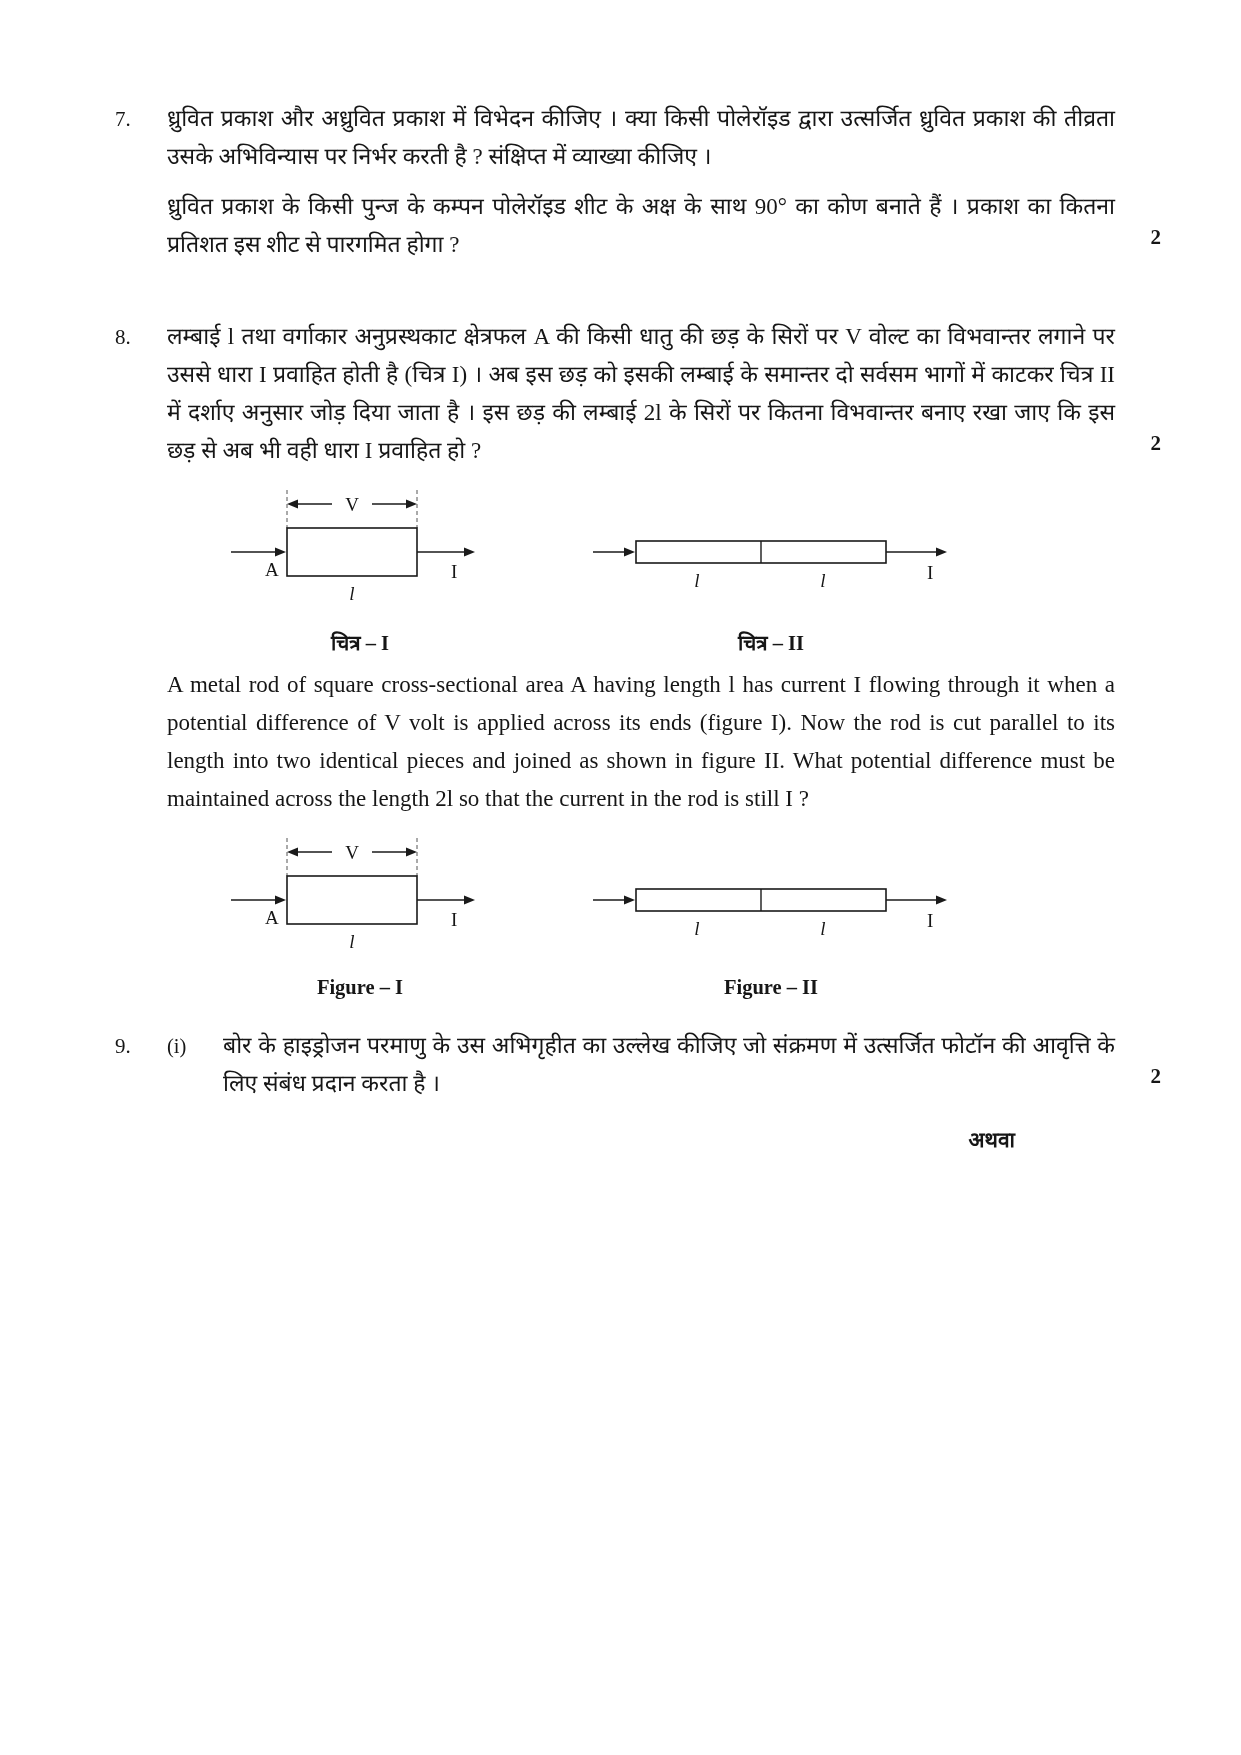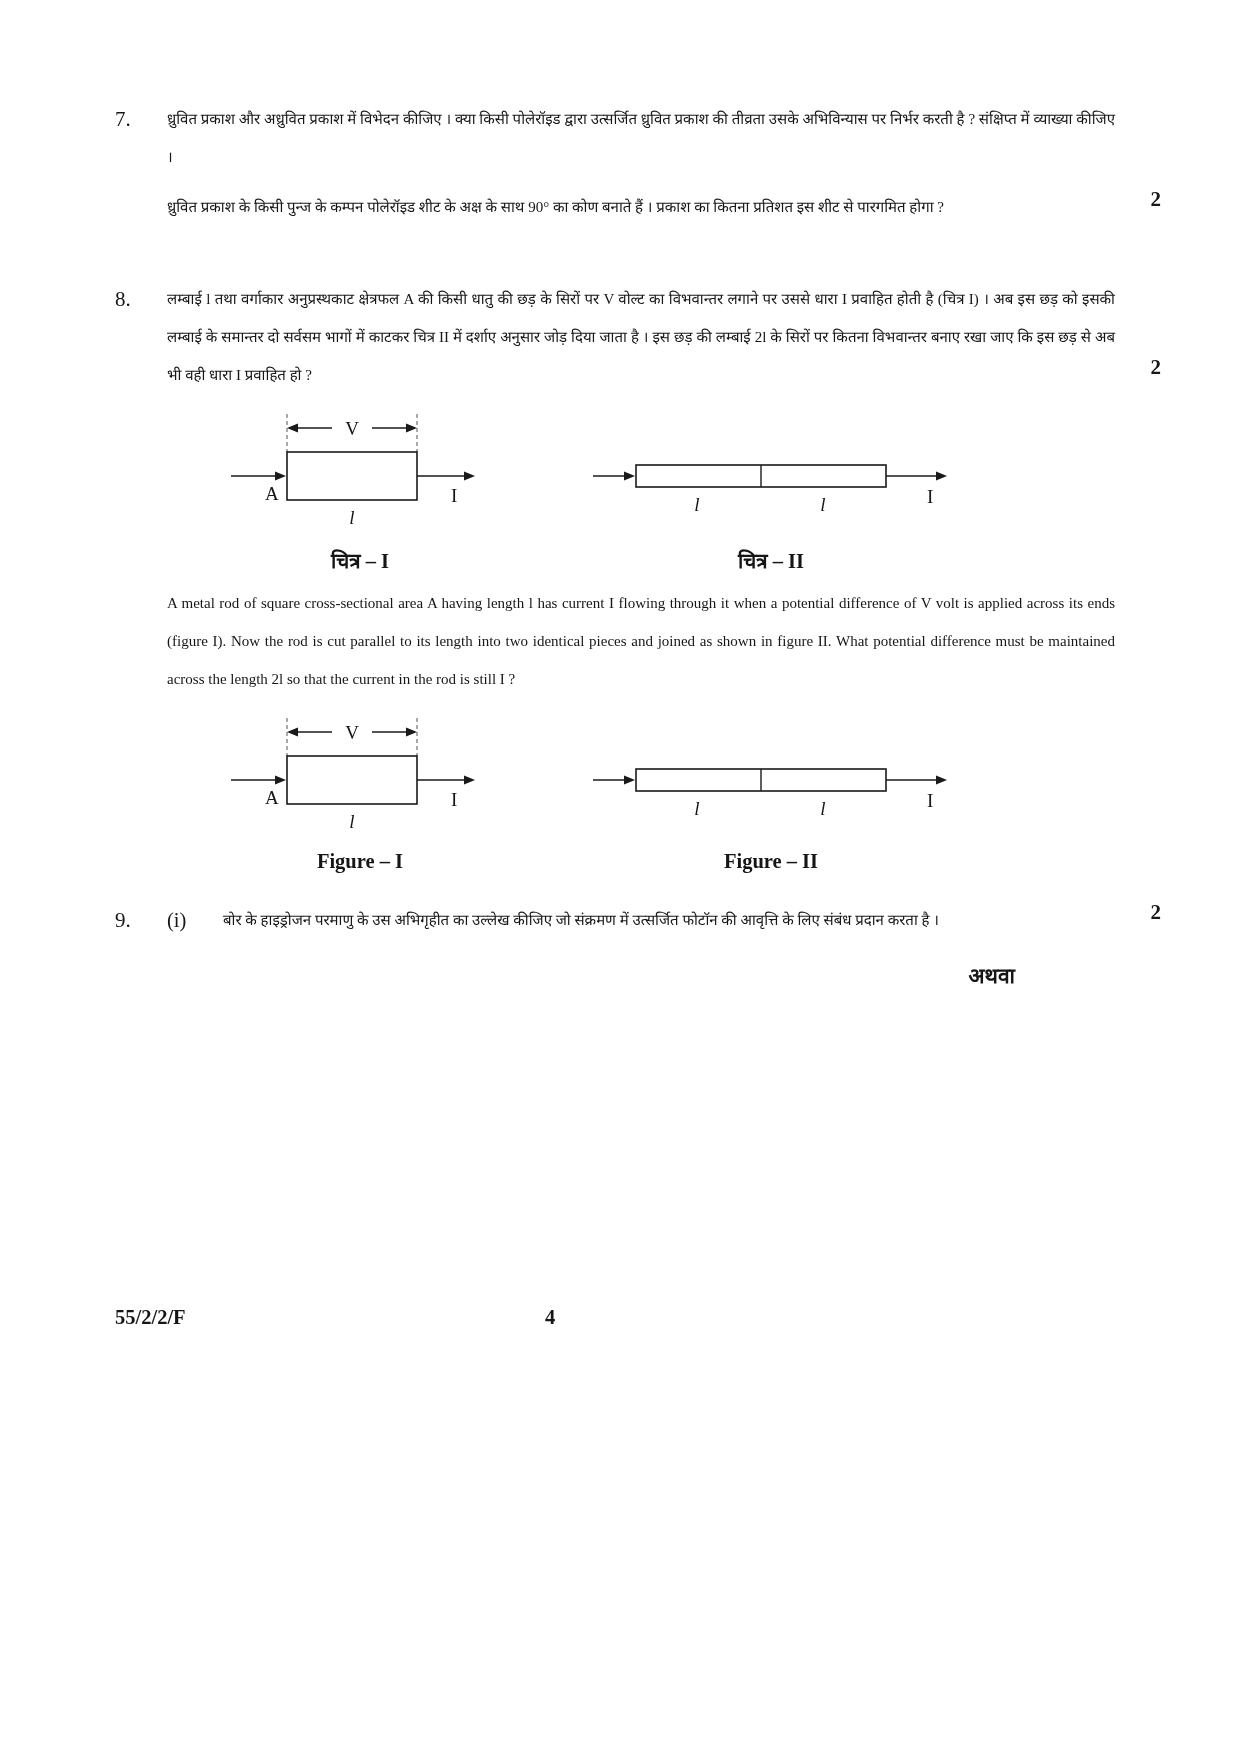--- a/index.html
+++ b/index.html
@@ -12,41 +12,41 @@
     color:#161616;
     overflow:hidden;
   }
   .content {
     position:absolute; top:100px; left:115px; width:1046px;
   }
   .question { display:flex; margin-bottom:42px; }
   .q-num { flex:0 0 52px; font-size:21px; line-height:38px; }
   .q-body { flex:1; min-width:0; }
   .para {
-    font-size:15px; line-height:38px;
+    font-size:23px; line-height:38px;
     text-align:justify;
     margin-right:46px;
     margin-bottom:12px;
   }
   .pwrap { position:relative; }
   .marks {
     position:absolute; right:0; bottom:14px;
     font-weight:bold; font-size:21px;
   }
   .subq { display:flex; }
   .sub-num { flex:0 0 56px; font-size:20.5px; line-height:38px; }
   .sub-body { flex:1; min-width:0;font-family:Liberation Serif, serif; }
 
   .fig-row {
     display:flex; align-items:flex-start;
     padding-left:58px; gap:96px;
     margin:14px 0 10px 0;
   }
   .fig { text-align:center; }
-  .fig-caption { font-weight:bold; font-size:20.5px; margin-top:8px; }
+  .fig-caption { font-weight:bold; font-size:20.5px; margin-top:14px; }
   .rod { fill:none; stroke:#1a1a1a; stroke-width:1.6; }
   .ln { stroke:#1a1a1a; stroke-width:1.4; }
   .dash { stroke:#555; stroke-width:1; stroke-dasharray:4 3; }
   .ah { fill:#1a1a1a; }
   .svgtxt { font-family:"Liberation Serif", serif; font-size:19px; fill:#161616; }
   .ital { font-style:italic; }
 
   .athva {
     width:900px; text-align:right;
     font-weight:bold; font-size:21px;
@@ -172,17 +172,13 @@
               <span class="marks">2</span>
             </div>
           </div>
         </div>
       </div>
     </div>
 
     <div class="athva">अथवा</div>
   </div>
 
-  <div class="footer">
-    <span class="footer-code">55/2/2/F</span>
-    <span class="footer-page">4</span>
-  </div>
 </div>
 
 </body></html>

